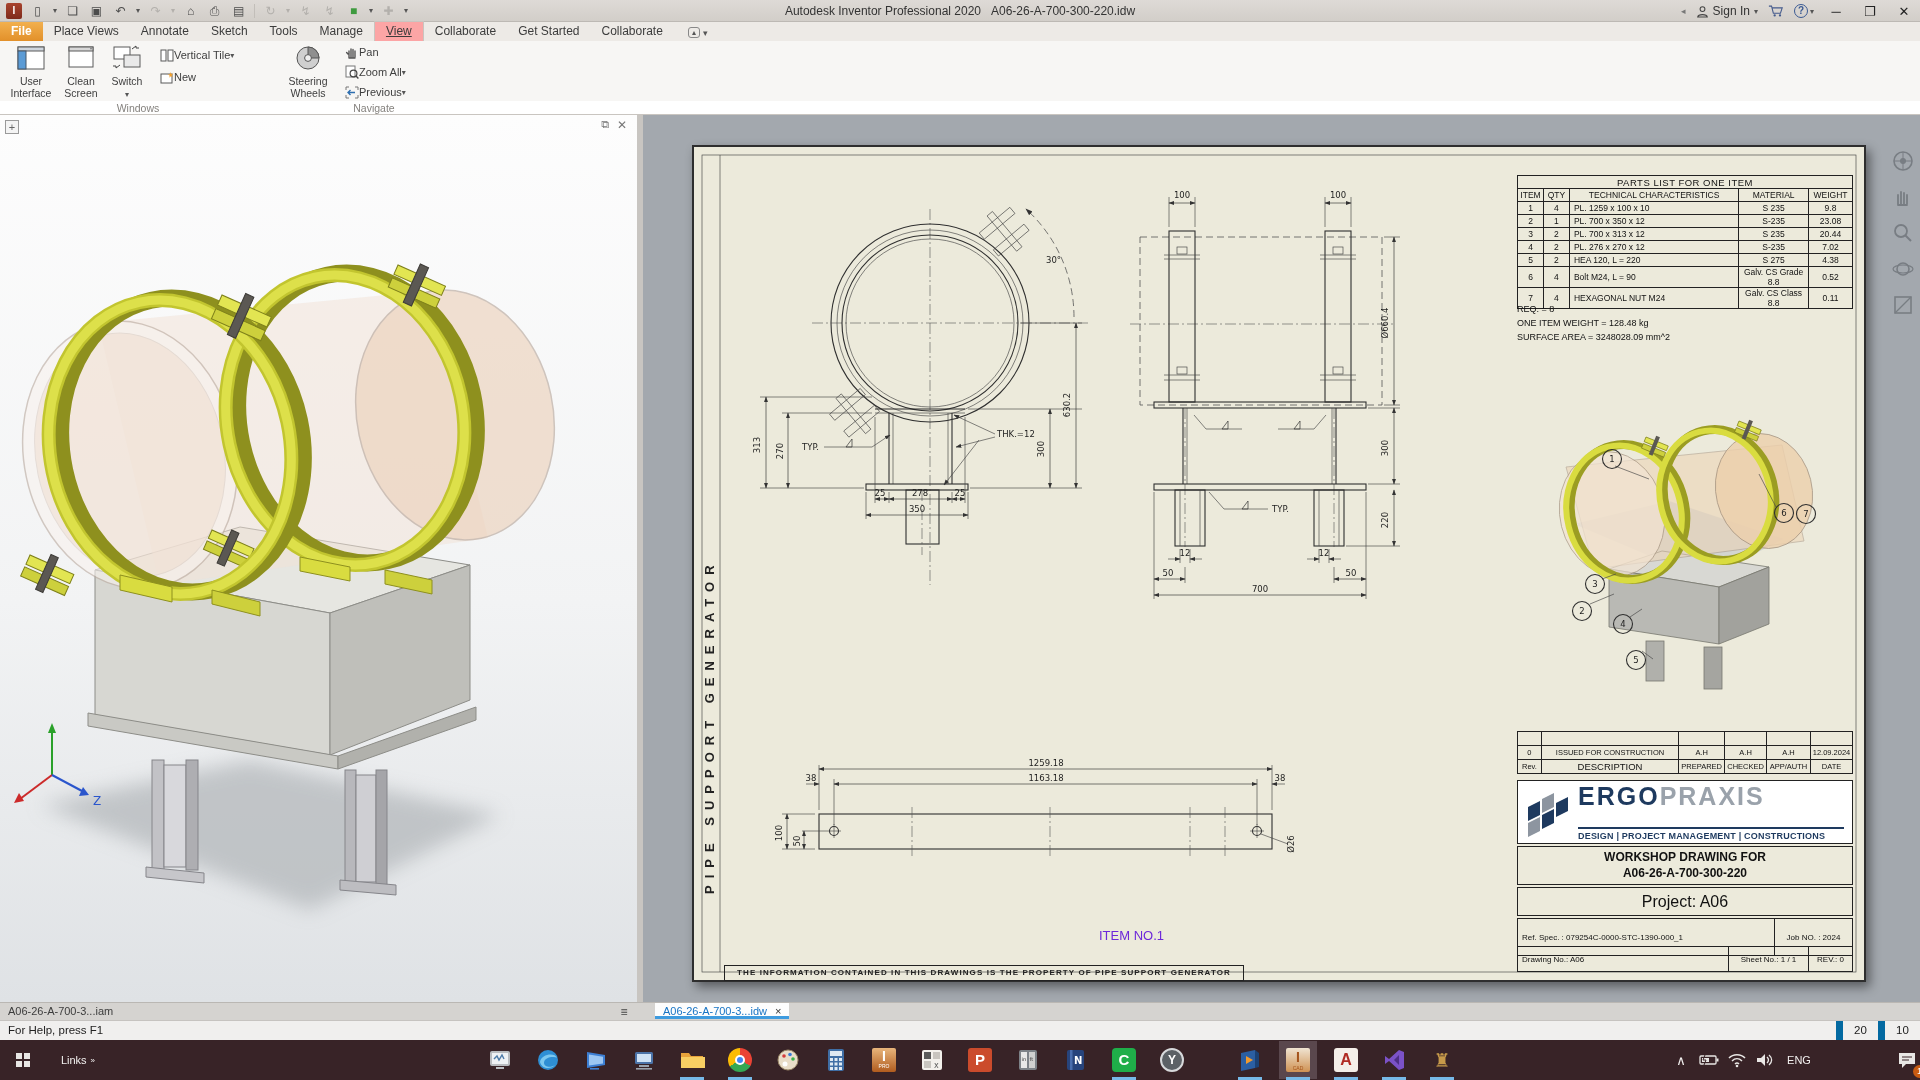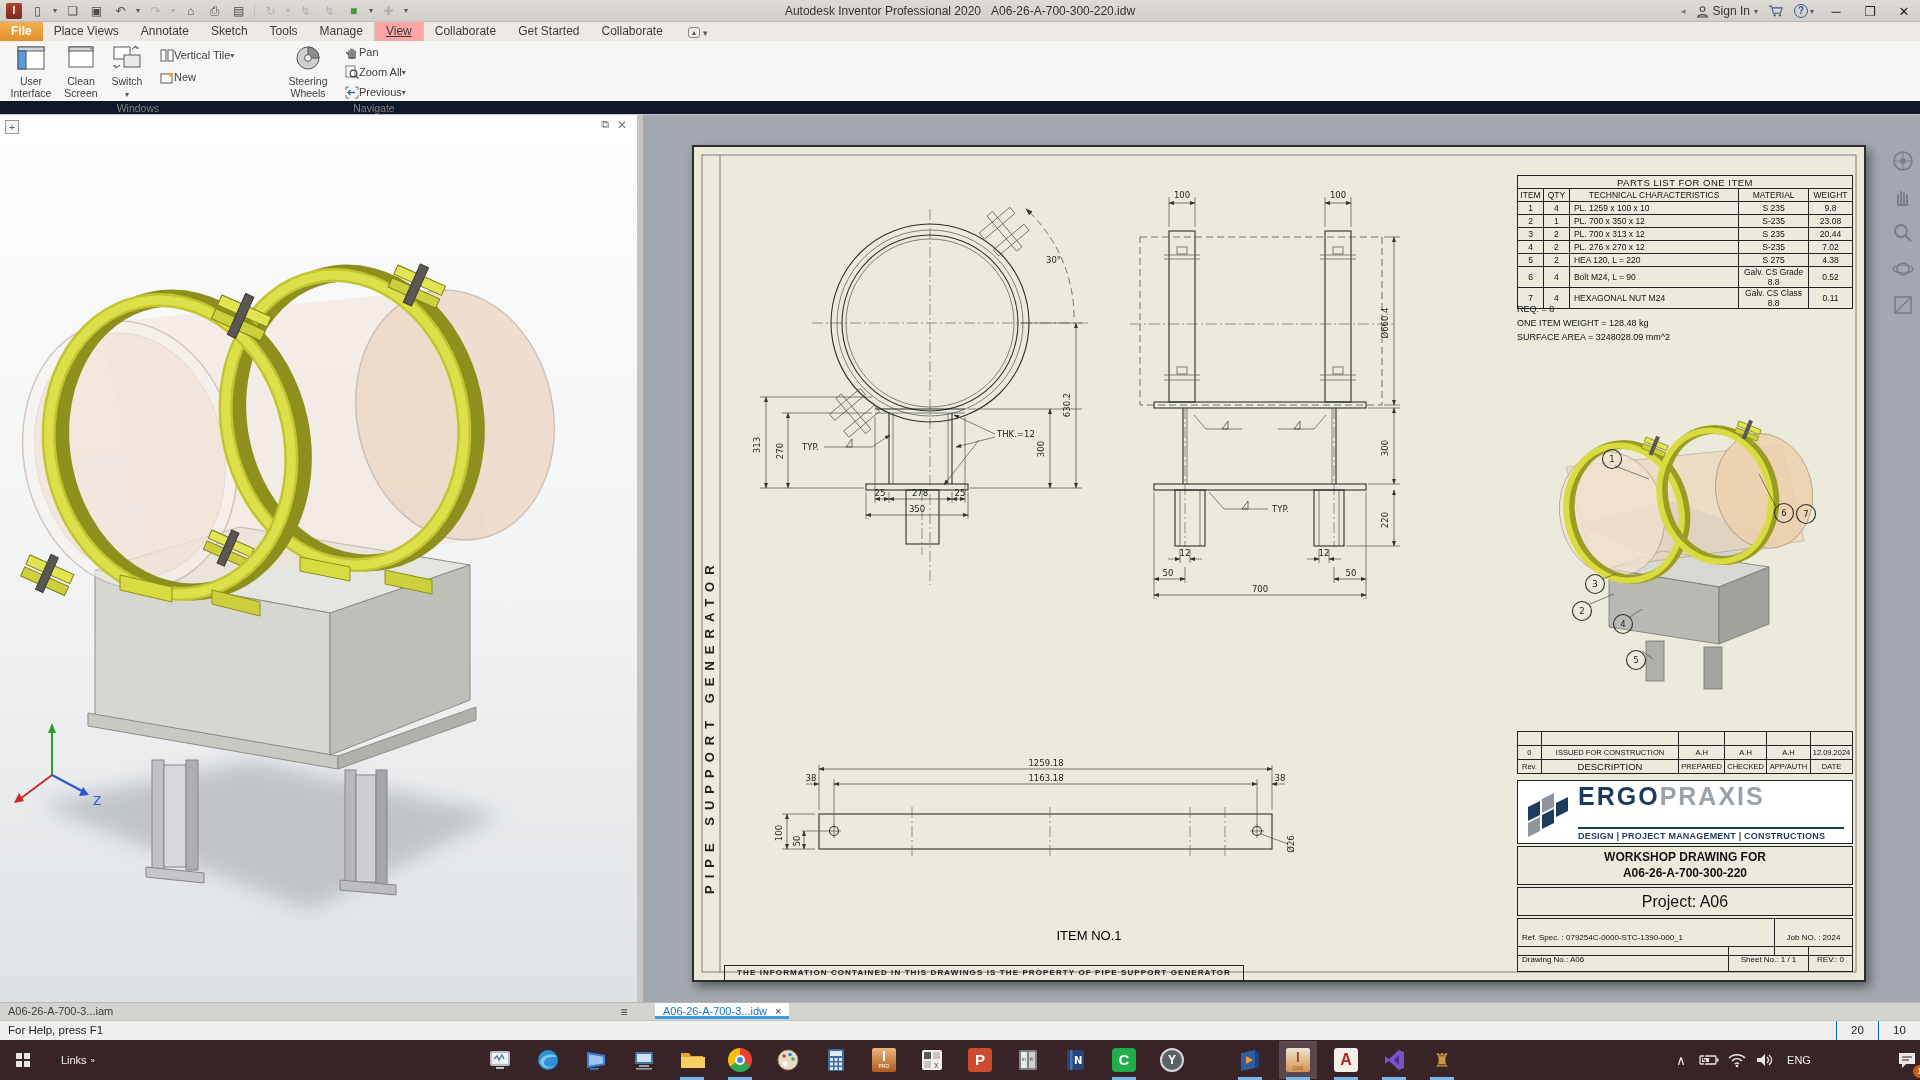--- a/index.html
+++ b/index.html
@@ -18,21 +18,21 @@
   .tbar-right { position:absolute; right:4px; top:0; height:22px; display:flex; align-items:center; gap:10px; font-size:12px; color:#333; }
   .winbtn { width:24px; text-align:center; font-size:13px; color:#222; }
   .invlogo { width:16px; height:16px; background:linear-gradient(#a8432d,#7e2a1b); color:#fff; font-size:10px; font-weight:bold; text-align:center; line-height:16px; border-radius:2px; }
 
   
   .tabsrow { left:0; top:22px; width:1920px; height:19px; background:#edeae6; display:flex; align-items:flex-end; }
   .rtab { font-size:12px; color:#3c3c3c; padding:2px 11px 3px; cursor:pointer; }
   .rtab.file { background:linear-gradient(#f2b04e,#e2902a); color:#fff; font-weight:bold; }
   .rtab.active { background:#fca5a5; border:1px solid #c9c5c0; border-bottom:none;text-decoration:underline; }
   .ribbon { left:0; top:41px; width:1920px; height:60px; background:#f7f6f4; }
-  .riblabels { left:0; top:101px; width:1920px; height:14px; background:#0f172a; border-bottom:1px solid #c9c5c0; }
+  .riblabels { left:0; top:101px; width:1920px; height:14px; background:#ffffff; border-bottom:1px solid #c9c5c0; }
   .griplabel { position:absolute; top:1px; font-size:10.5px; color:#85827e; text-align:center; }
   .gsep { position:absolute; top:-60px; width:1px; height:73px; background:#dbd8d3; }
   .bigbtn { position:absolute; top:3px; width:46px; height:56px; text-align:center; font-size:10.5px; color:#3e3e3e; line-height:1.15; cursor:pointer; }
   .bigbtn .bicon { margin:1px auto 2px; width:30px; height:26px; }
   .smbtn { position:absolute; height:18px; display:flex; align-items:center; font-size:11px; color:#3e3e3e; cursor:pointer; }
   .dd { font-size:8px; color:#555; }
   .ribtoggle { display:flex; align-items:center; gap:3px; margin-left:14px; padding-bottom:3px; color:#555; font-size:9px; }
 
   
   .modelpane { left:0; top:115px; width:637px; height:887px; background:linear-gradient(180deg,#fdfdfd 0%,#f2f3f4 55%,#dfe2e5 100%); overflow:hidden; }
@@ -50,31 +50,31 @@
   .logoblk { position:absolute; left:823px; top:633px; width:336px; height:64px; background:#fff; border:1px solid #222; display:flex; align-items:center; padding:4px 8px; gap:8px; }
   .logotxt { flex:1; }
   .logoline1 { font-size:25px; font-weight:800; letter-spacing:2px; line-height:1; white-space:nowrap; }
   .logoline1 .w1 { color:#1e3a5f; } .logoline1 .w2 { color:#9aa2ab; font-weight:600; }
   .logotag { border-top:2px solid #1e3a5f; margin-top:18px; padding-top:2px; font-size:9px; font-weight:bold; color:#1e3a5f; white-space:nowrap; letter-spacing:.2px; }
   .tbbox { position:absolute; left:823px; width:336px; border:1px solid #222; text-align:center; color:#111; }
   .tbrow { position:absolute; left:823px; width:336px; display:flex; color:#111; }
   .tbcell { border:1px solid #222; border-left:none; font-size:8px; display:flex; align-items:center; padding:0 4px; }
   .tbcell:first-child { border-left:1px solid #222; }
   .disclaimer { position:absolute; left:30px; top:818px; width:520px; height:16px; border:1.5px solid #222; font-size:8px; letter-spacing:1.1px; color:#222; text-align:center; line-height:13px; font-weight:bold; }
-  .itemlbl { position:absolute; left:320px; top:781px; width:150px; text-align:center; font-size:13px; color:#000000; }
+  .itemlbl { position:absolute; left:320px; top:781px; width:150px; text-align:right; font-size:13px; color:#6d28d9; }
 
   
   .tabstrip { left:0; top:1002px; width:1920px; height:18px; background:#d5d3d0; border-top:1px solid #bab7b3; font-size:11px; color:#3c3c3c; }
   .doctab { position:absolute; top:0; height:16px; padding:2px 8px 0; }
   .doctab.activeidw { background:#fdfdfd; color:#1673c4; border-bottom:3px solid #3e9bdf; display:flex; gap:8px; }
   .hamb { position:absolute; left:615px; top:2px; width:18px; font-size:12px; color:#444; text-align:center; }
 
   
   .statusbar { left:0; top:1020px; width:1920px; height:20px; background:#f0efee; border-top:1px solid #c6c3c0; font-size:11.5px; color:#222; }
-  .statcell { position:absolute; top:0; height:20px; border-left:1px solid #0369a1; text-align:center; line-height:19px; }
+  .statcell { position:absolute; top:0; height:20px; border-left:7px solid #0369a1; text-align:center; line-height:19px; }
 
   
   .taskbar { left:0; top:1040px; width:1920px; height:40px; background:#382327; display:flex; align-items:center; }
   .tbicon { position:absolute; top:5px; width:30px; height:30px; display:flex; align-items:center; justify-content:center; }
   .tbicon .under { position:absolute; left:3px; right:3px; bottom:-5px; height:3px; background:#76b9e8; }
   .tbicon.focused { background:#5a474d; outline:4px solid #5a474d; }
   .startgrid { display:grid; grid-template-columns:6px 6px; grid-gap:2px; }
   .startgrid div { width:6px; height:6px; background:#e8e6e4; }
   .traytxt { color:#f2f0ef; font-size:11px; }
   .badge { position:absolute; right:-4px; bottom:-3px; width:13px; height:13px; border-radius:50%; background:#c75b12; color:#fff; font-size:9px; text-align:center; line-height:13px; }

